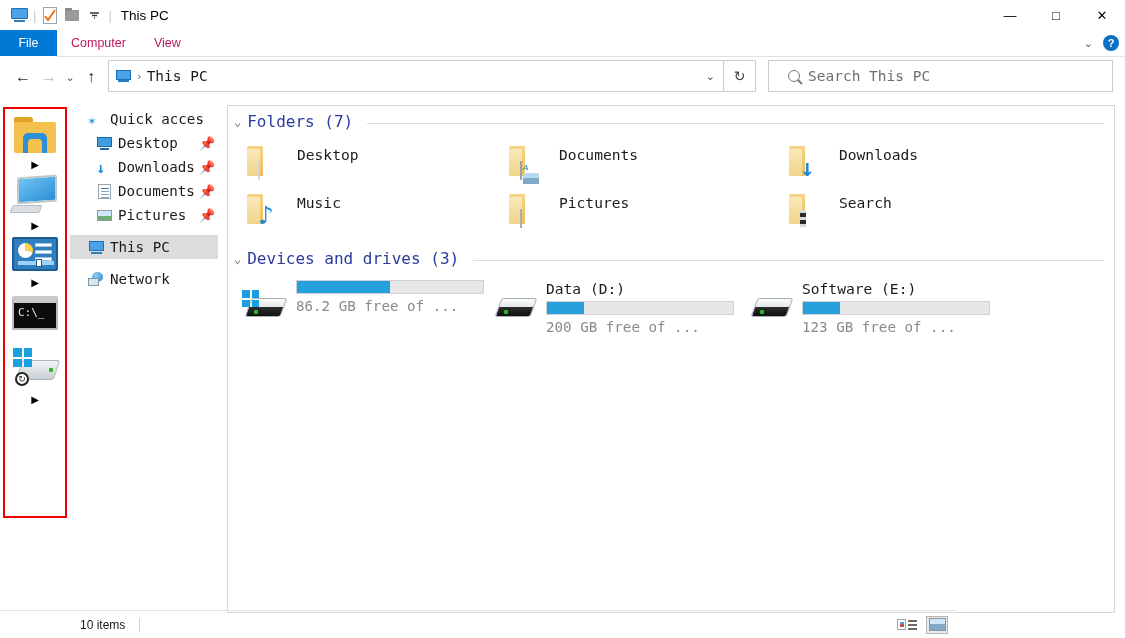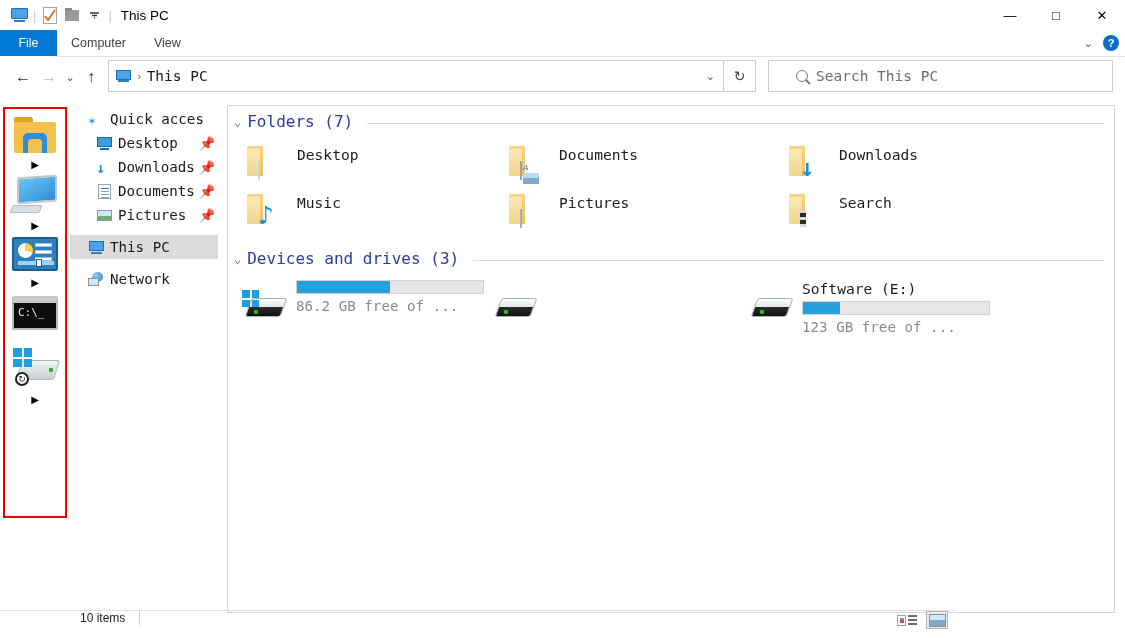--- a/index.html
+++ b/index.html
@@ -34,21 +34,21 @@
     background: #4aa3e8; border: 1.5px solid #1f6fb2; border-radius: 1px; }
   .mon .base { position: absolute; left: 3px; bottom: 0px; width: 11px; height: 2px; background: #2d7fc0; }
 
   
   .ribbon {
     position: absolute; top: 30px; left: 0; width: 1125px; height: 26px;
     display: flex; align-items: stretch;
   }
   .tab {
     display: flex; align-items: center; justify-content: center;
-    font-size: 12.5px; color: #404040; padding: 0 14px; height: 26px;
+    font-size: 12.5px; color: #be185d; padding: 0 14px; height: 26px;
   }
   .tab.file { background: #0078d4; color: #fff; width: 57px; padding: 0; }
   .ribbon-right { position: absolute; right: 6px; top: 30px; height: 26px;
     display: flex; align-items: center; gap: 10px; }
   .chev-small { font-size: 11px; color: #555; }
   .help-icon {
     width: 16px; height: 16px; border-radius: 50%; background: #0b6fc4; color: #fff;
     font-size: 11px; display: flex; align-items: center; justify-content: center;
     font-weight: bold;
   }
@@ -80,21 +80,21 @@
   }
   .refreshbtn {
     position: absolute; left: 724px; top: 60px; width: 32px; height: 32px;
     border: 1px solid #cccccc; border-left: none; background: #fff;
     display: flex; align-items: center; justify-content: center;
     font-size: 14px; color: #444;
   }
   .searchbox {
     position: absolute; left: 768px; top: 60px; width: 345px; height: 32px;
     border: 1px solid #cccccc; background: #fff;
-    display: flex; align-items: center; padding: 0 24px; gap: 8px;
+    display: flex; align-items: center; padding: 0 16px; gap: 8px;
   }
   .search-ph {
     font-family: "DejaVu Sans Mono", monospace; font-size: 14.5px; color: #6e6e6e;
   }
   .mag {
     width: 12px; height: 12px; border: 1.6px solid #7a7a7a; border-radius: 50%;
     position: relative; margin-left: 3px;
   }
   .mag::after {
     content: ''; position: absolute; width: 6px; height: 1.6px; background: #7a7a7a;
@@ -261,21 +261,21 @@
   .drv-win i { background: #1a9fe0; }
   .drv-meta { flex: 1; font-family: "DejaVu Sans Mono", monospace; }
   .drv-name { font-size: 14.6px; color: #1b1b1b; margin-bottom: 4px; }
   .bar { width: 188px; height: 14px; background: #e6e6e6; border: 1px solid #d2d2d2; }
   .bar > span { display: block; height: 100%; background: #26a0da; }
   .drv-free { font-size: 14.2px; color: #8a8a8a; margin-top: 4px; }
 
   
   .statusbar {
     position: absolute; left: 0; bottom: 0; width: 956px; height: 28px;
-    border-top: 1px solid #e2e2e2; display: flex; 
+    border-top: 1px solid #e2e2e2; display: flex; align-items: center;
   }
   .status-text { font-size: 12px; color: #1b1b1b; margin-left: 80px; }
   .status-divider { width: 1px; height: 14px; background: #d0d0d0; margin-left: 14px; }
   .viewbtns { position: absolute; right: 8px; display: flex; gap: 8px; align-items: center; }
   .viewbtn { width: 22px; height: 18px; display: flex; align-items: center; justify-content: center; }
   .viewbtn.active { border: 1px solid #b5b5b5; background: #eaeaea; }
   .vb-details { display: flex; gap: 2px; align-items: center; }
   .vb-details .sq { width: 9px; height: 11px; border: 1px solid #9aa0a6; position: relative; background:#fff; }
   .vb-details .sq::before { content:''; position:absolute; left:2px; top:2px; width:4px; height:3px; background:#5b9bd5; }
   .vb-details .sq::after { content:''; position:absolute; left:2px; bottom:2px; width:4px; height:3px; background:#c0504d; }
@@ -570,20 +570,27 @@
           </span>
         <span class="drv-free" style="display:block">86.2 GB free of ...</span>
       </span>
     </div>
 
     <div class="drive">
       <span class="drv-ico">
         <span class="drv-body"></span>
         <span class="drv-led"></span>
       </span>
+      <span class="drv-meta">
+        <span class="drv-name" style="display:block">Data (D:)</span>
+        <span class="bar" style="display:block">
+            <span style="width: 20%; background: rgb(38, 160, 218);"></span>
+          </span>
+        <span class="drv-free" style="display:block">200 GB free of  ...</span>
+      </span>
     </div>
 
     <div class="drive">
       <span class="drv-ico">
         <span class="drv-body"></span>
         <span class="drv-led"></span>
       </span>
       <span class="drv-meta">
         <span class="drv-name" style="display:block">Software (E:)</span>
         <span class="bar" style="display:block">

